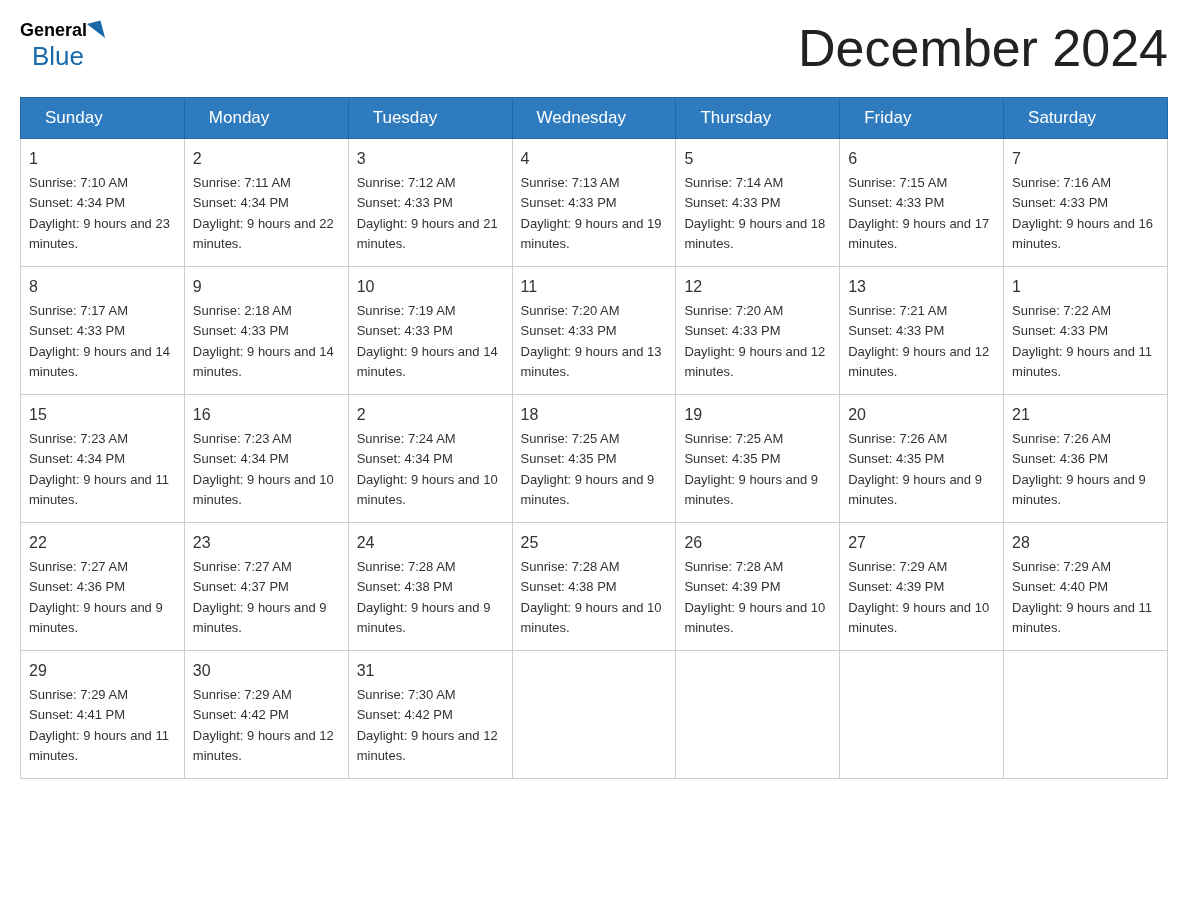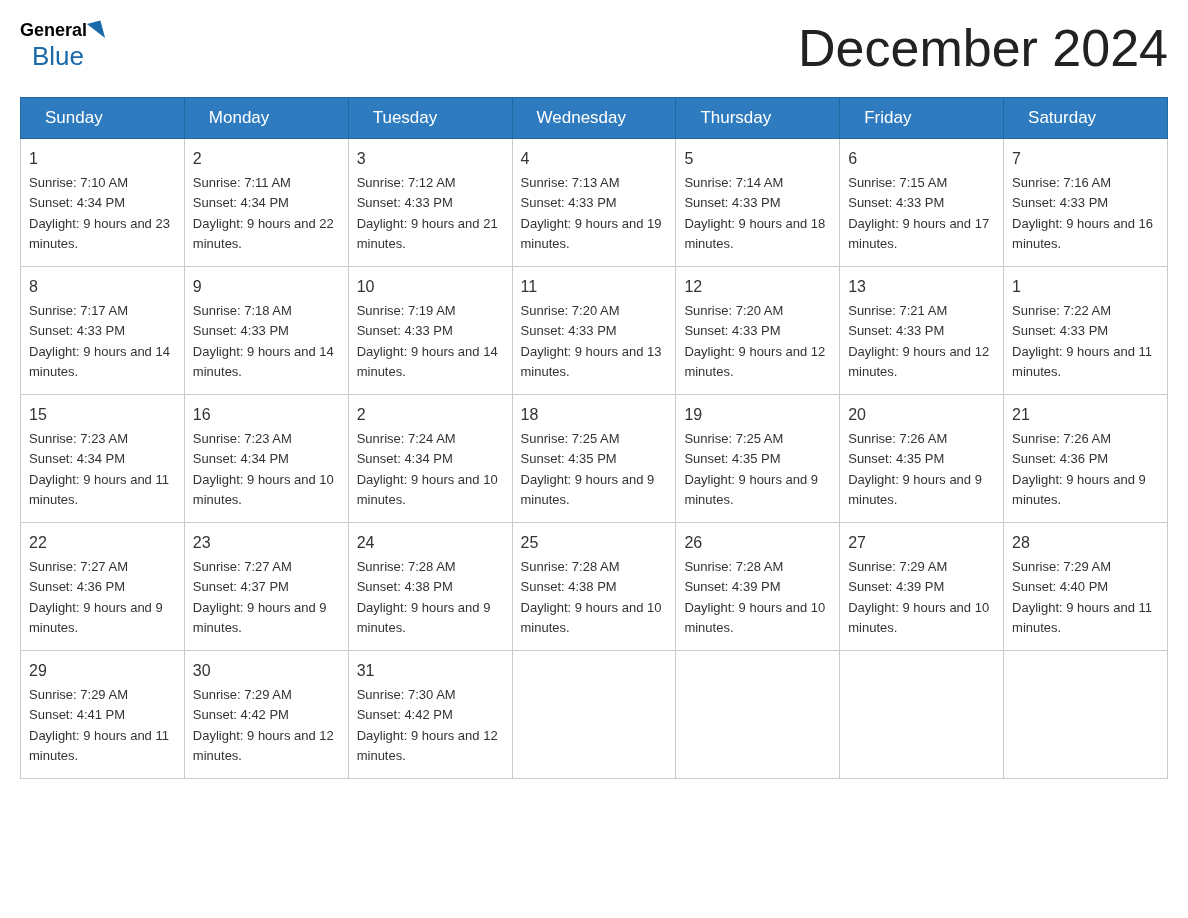--- a/index.html
+++ b/index.html
@@ -129,21 +129,21 @@
         <td><span class="day-num">1</span><span class="day-info">Sunrise: 7:10 AM</span><br><span class="day-info">Sunset: 4:34 PM</span><br><span class="day-info">Daylight: 9 hours and 23 minutes.</span></td>
         <td><span class="day-num">2</span><span class="day-info">Sunrise: 7:11 AM</span><br><span class="day-info">Sunset: 4:34 PM</span><br><span class="day-info">Daylight: 9 hours and 22 minutes.</span></td>
         <td><span class="day-num">3</span><span class="day-info">Sunrise: 7:12 AM</span><br><span class="day-info">Sunset: 4:33 PM</span><br><span class="day-info">Daylight: 9 hours and 21 minutes.</span></td>
         <td><span class="day-num">4</span><span class="day-info">Sunrise: 7:13 AM</span><br><span class="day-info">Sunset: 4:33 PM</span><br><span class="day-info">Daylight: 9 hours and 19 minutes.</span></td>
         <td><span class="day-num">5</span><span class="day-info">Sunrise: 7:14 AM</span><br><span class="day-info">Sunset: 4:33 PM</span><br><span class="day-info">Daylight: 9 hours and 18 minutes.</span></td>
         <td><span class="day-num">6</span><span class="day-info">Sunrise: 7:15 AM</span><br><span class="day-info">Sunset: 4:33 PM</span><br><span class="day-info">Daylight: 9 hours and 17 minutes.</span></td>
         <td><span class="day-num">7</span><span class="day-info">Sunrise: 7:16 AM</span><br><span class="day-info">Sunset: 4:33 PM</span><br><span class="day-info">Daylight: 9 hours and 16 minutes.</span></td>
       </tr>
       <tr>
         <td><span class="day-num">8</span><span class="day-info">Sunrise: 7:17 AM</span><br><span class="day-info">Sunset: 4:33 PM</span><br><span class="day-info">Daylight: 9 hours and 14 minutes.</span></td>
-        <td><span class="day-num">9</span><span class="day-info">Sunrise: 7:18 AM</span><br><span class="day-info">Sunset: 4:33 PM</span><br><span class="day-info">Daylight: 9 hours and 14 minutes.</span></td>
+        <td><span class="day-num">9</span><span class="day-info">Sunrise: 2:18 AM</span><br><span class="day-info">Sunset: 4:33 PM</span><br><span class="day-info">Daylight: 9 hours and 14 minutes.</span></td>
         <td><span class="day-num">10</span><span class="day-info">Sunrise: 7:19 AM</span><br><span class="day-info">Sunset: 4:33 PM</span><br><span class="day-info">Daylight: 9 hours and 14 minutes.</span></td>
         <td><span class="day-num">11</span><span class="day-info">Sunrise: 7:20 AM</span><br><span class="day-info">Sunset: 4:33 PM</span><br><span class="day-info">Daylight: 9 hours and 13 minutes.</span></td>
         <td><span class="day-num">12</span><span class="day-info">Sunrise: 7:20 AM</span><br><span class="day-info">Sunset: 4:33 PM</span><br><span class="day-info">Daylight: 9 hours and 12 minutes.</span></td>
         <td><span class="day-num">13</span><span class="day-info">Sunrise: 7:21 AM</span><br><span class="day-info">Sunset: 4:33 PM</span><br><span class="day-info">Daylight: 9 hours and 12 minutes.</span></td>
         <td><span class="day-num">1</span><span class="day-info">Sunrise: 7:22 AM</span><br><span class="day-info">Sunset: 4:33 PM</span><br><span class="day-info">Daylight: 9 hours and 11 minutes.</span></td>
       </tr>
       <tr>
         <td><span class="day-num">15</span><span class="day-info">Sunrise: 7:23 AM</span><br><span class="day-info">Sunset: 4:34 PM</span><br><span class="day-info">Daylight: 9 hours and 11 minutes.</span></td>
         <td><span class="day-num">16</span><span class="day-info">Sunrise: 7:23 AM</span><br><span class="day-info">Sunset: 4:34 PM</span><br><span class="day-info">Daylight: 9 hours and 10 minutes.</span></td>
         <td><span class="day-num">2</span><span class="day-info">Sunrise: 7:24 AM</span><br><span class="day-info">Sunset: 4:34 PM</span><br><span class="day-info">Daylight: 9 hours and 10 minutes.</span></td>

